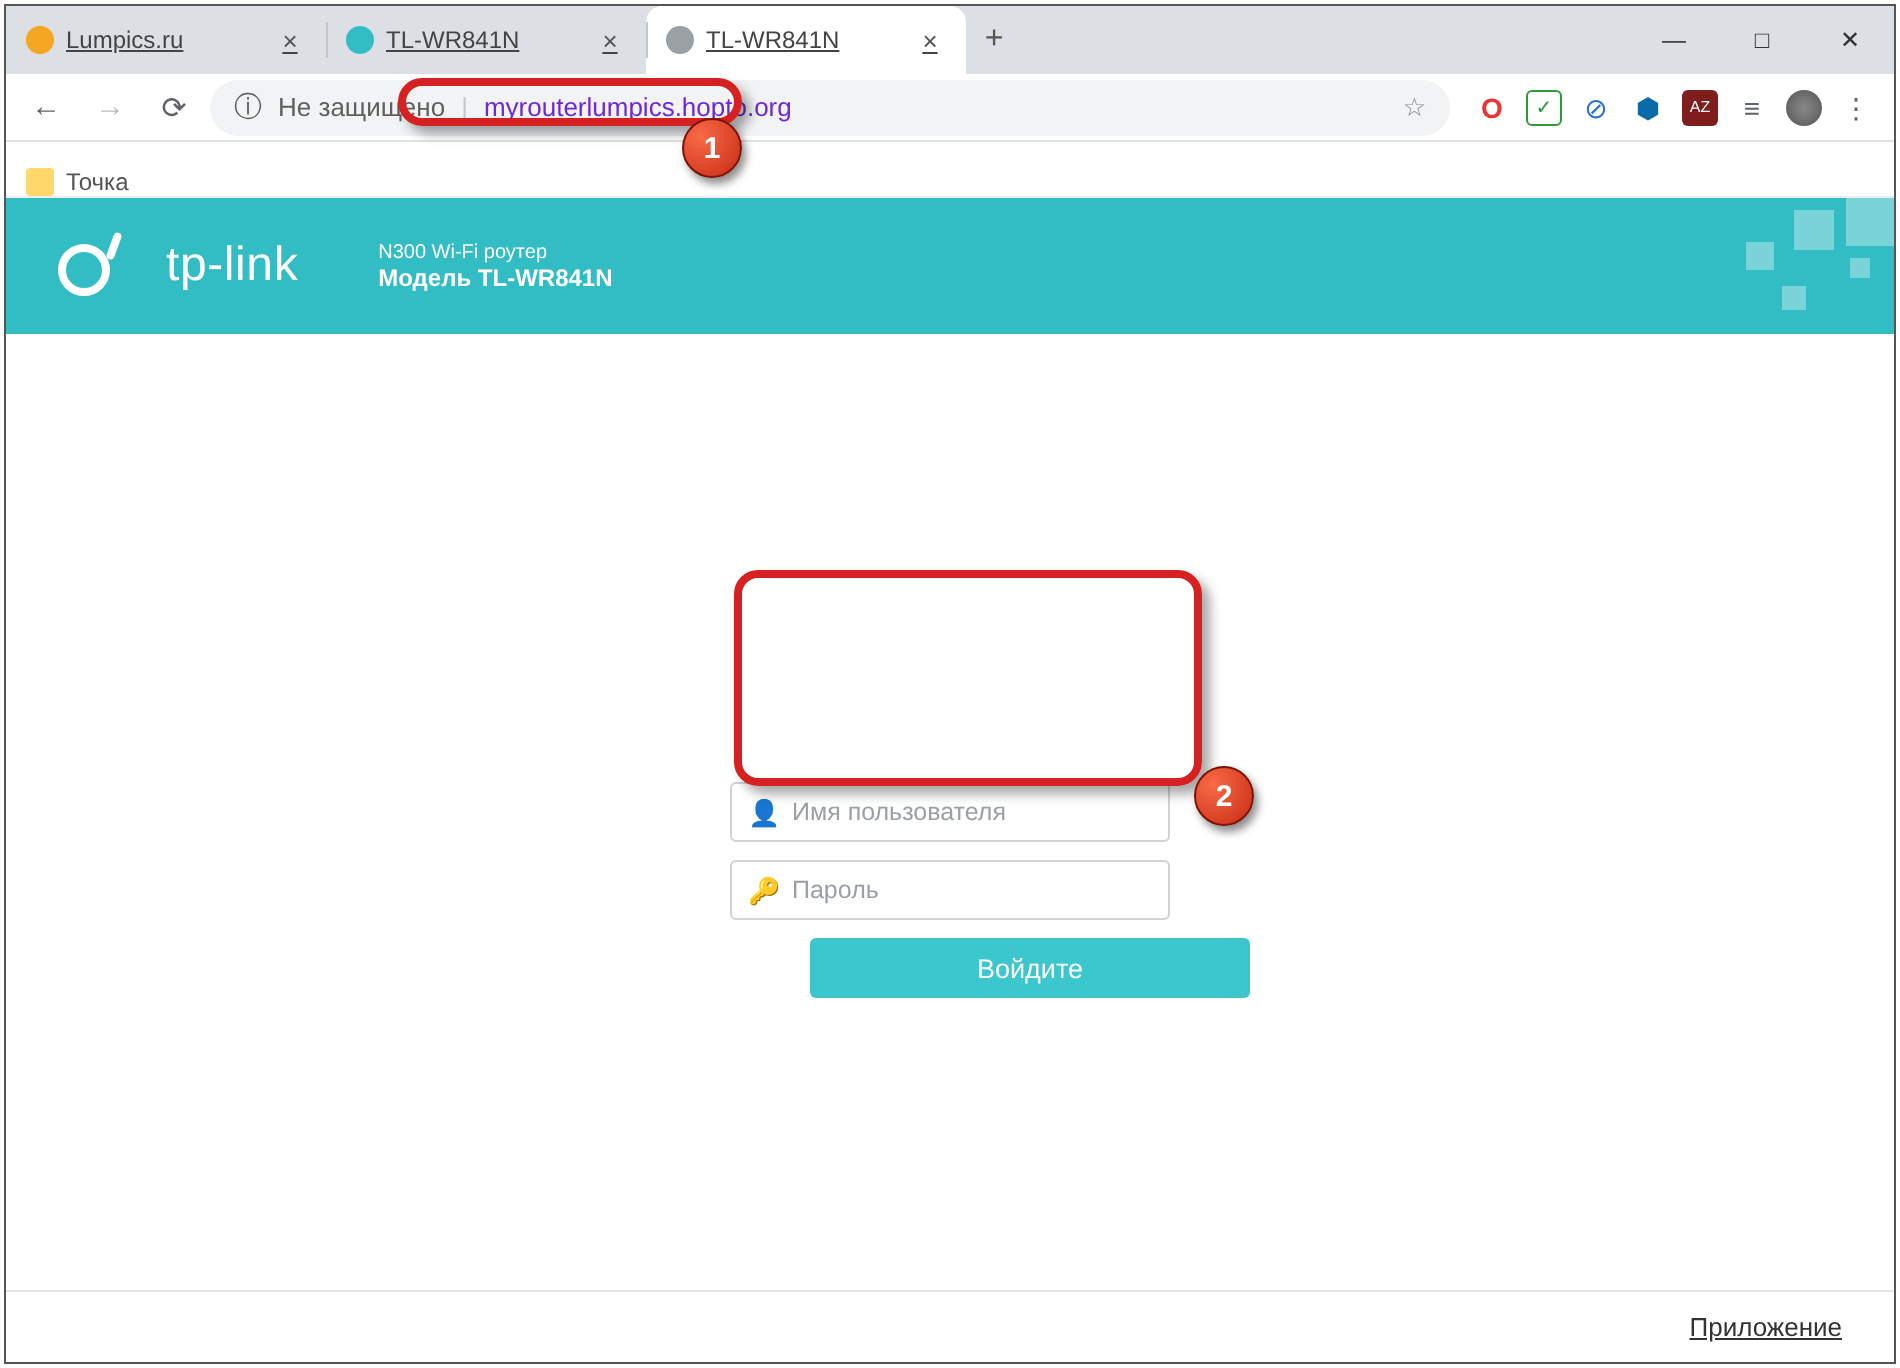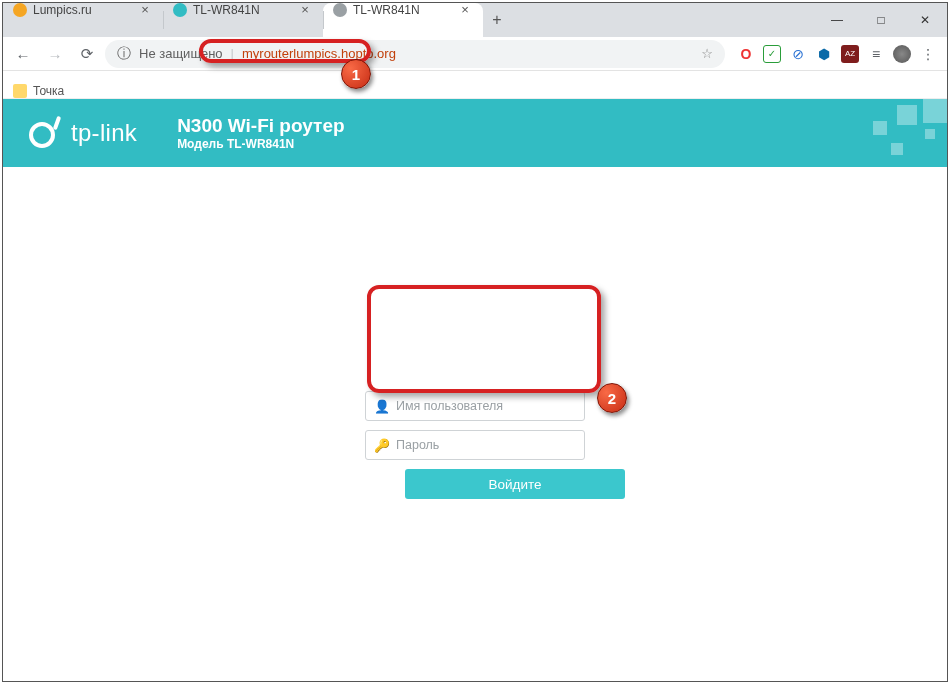--- a/index.html
+++ b/index.html
@@ -3,21 +3,21 @@
 <meta charset="utf-8">
 <style>
   * { box-sizing: border-box; margin: 0; padding: 0; font-family: "Segoe UI", Arial, sans-serif; }
   body { background: #fff; width: 950px; height: 684px; overflow: hidden; position: relative; }
 
   
   .frame { border: 1px solid #555; width: 946px; height: 680px; margin: 2px; position: relative; background:#fff; }
 
   
   .titlebar { height: 34px; background: #dcdfe3; display:flex; align-items:stretch; position:relative; }
-  .tab { display:flex; gap:6px; padding:0 10px; font-size:12px; color:#444; position:relative; min-width:160px; max-width:170px; border-right:1px solid rgba(0,0,0,0); }
+  .tab { display:flex; align-items:center; gap:6px; padding:0 10px; font-size:12px; color:#444; position:relative; min-width:160px; max-width:170px; border-right:1px solid rgba(0,0,0,0);text-decoration:underline; }
   .tab + .tab::before { content:""; position:absolute; left:0; top:8px; bottom:8px; width:1px; background:#c4c8cc; }
   .tab.active { background:#fff; border-top-left-radius:8px; border-top-right-radius:8px; }
   .tab .favicon { width:14px; height:14px; border-radius:50%; flex:0 0 14px; }
   .tab .label { flex:1; overflow:hidden; white-space:nowrap; text-overflow:ellipsis; }
   .tab .close { width:14px; text-align:center; color:#555; font-size:13px; line-height:1; }
   .newtab { width:28px; display:flex; align-items:center; justify-content:center; color:#555; font-size:16px; }
   .win-controls { margin-left:auto; display:flex; }
   .win-controls div { width:44px; display:flex; align-items:center; justify-content:center; color:#333; font-size:12px; }
 
   .toolbar { height:34px; background:#fff; display:flex; align-items:center; padding:0 6px; gap:4px; border-bottom:1px solid #e3e3e3; }
@@ -29,26 +29,26 @@
   .ext-icons { display:flex; align-items:center; gap:8px; padding:0 4px 0 8px; }
   .ext-icons span { width:18px; height:18px; display:flex; align-items:center; justify-content:center; font-size:14px; }
 
   .bookmarks { height:28px; background:#fff; display:flex; align-items:flex-end; padding:0 10px; gap:6px; font-size:12px; color:#555; border-bottom:1px solid #eee; }
   .bm-icon { width:14px; height:14px; background:#ffd86b; border-radius:2px; }
 
   
   .page { position:absolute; top:96px; bottom:0; left:0; right:0; background:#fff; }
 
   .hdr { height:68px; background:#32bcc3; display:flex; align-items:center; padding:0 26px; color:#fff; position:relative; overflow:hidden; }
-  .hdr .logo { font-size:24px; font-weight:400; letter-spacing:0.3px; display:flex; align-items:center; gap:8px; }
+  .hdr .logo { font-size:24px; font-weight:400; letter-spacing:0.3px; display:flex; align-items:center; gap:20px; }
   .hdr .logo .mark { width:34px; height:34px; position:relative; }
   .hdr .logo .mark::before { content:""; position:absolute; width:18px; height:18px; border:4px solid #fff; border-radius:50%; left:0; top:6px; }
   .hdr .logo .mark::after { content:""; position:absolute; width:4px; height:14px; background:#fff; right:4px; top:0; border-radius:2px; transform:rotate(20deg); }
   .hdr .txts { margin-left:40px; }
-  .hdr .txts .t1 { font-size:19px; font-weight:700; }
+  .hdr .txts .t1 { font-size:10px; font-weight:400; }
   .hdr .txts .t2 { font-size:12px; font-weight:700; }
   .hdr .deco { position:absolute; right:0; top:0; bottom:0; width:140px; }
   .hdr .deco span { position:absolute; background:rgba(255,255,255,.35); }
   .d1{width:20px;height:20px;right:30px;top:6px}
   .d2{width:14px;height:14px;right:60px;top:22px}
   .d3{width:10px;height:10px;right:12px;top:30px}
   .d4{width:24px;height:24px;right:0;top:0}
   .d5{width:12px;height:12px;right:44px;top:44px}
 
   .login-card { position:absolute; left:50%; top:292px; transform:translateX(-50%); width:220px; }
@@ -101,21 +101,21 @@
   </div>
 
   <div class="toolbar">
     <div class="tb-btn">←</div>
     <div class="tb-btn disabled">→</div>
     <div class="tb-btn">⟳</div>
     <div class="addr">
       <span class="secure">ⓘ</span>
       <span>Не защищено</span>
       <span style="color:#c4c8cc">|</span>
-      <span style="color:#c2410c">myrouterlumpics.hopto.org</span>
+      <span style="color:#6d28d9">myrouterlumpics.hopto.org</span>
       <span class="star">☆</span>
     </div>
     <div class="ext-icons">
       <span style="color:#e33;font-weight:700">O</span>
       <span style="color:#2a9d3a;border:1px solid #2a9d3a;border-radius:3px;font-size:10px">✓</span>
       <span style="color:#2a72d4">⊘</span>
       <span style="color:#0b6aa8">⬢</span>
       <span style="background:#7f1d1d;color:#fff;font-size:8px;font-weight:400;border-radius:3px">AZ</span>
       <span style="color:#5f6368">≡</span>
       <span class="avatar"></span>
@@ -152,20 +152,23 @@
         <span class="ic">👤</span>
         <input type="text" placeholder="Имя пользователя" style="">
       </div>
       <div class="fld">
         <span class="ic">🔑</span>
         <input type="password" placeholder="Пароль" style="">
       </div>
       <button class="login-btn">Войдите</button>
     </div>
 
+    <div class="footer">
+      <a href="#">Приложение</a>
+    </div>
   </div>
 
   <div class="callout c1"></div>
   <div class="badge b1">1</div>
   <div class="callout c2"></div>
   <div class="badge b2">2</div>
 
 </div>
 
 </body></html>

